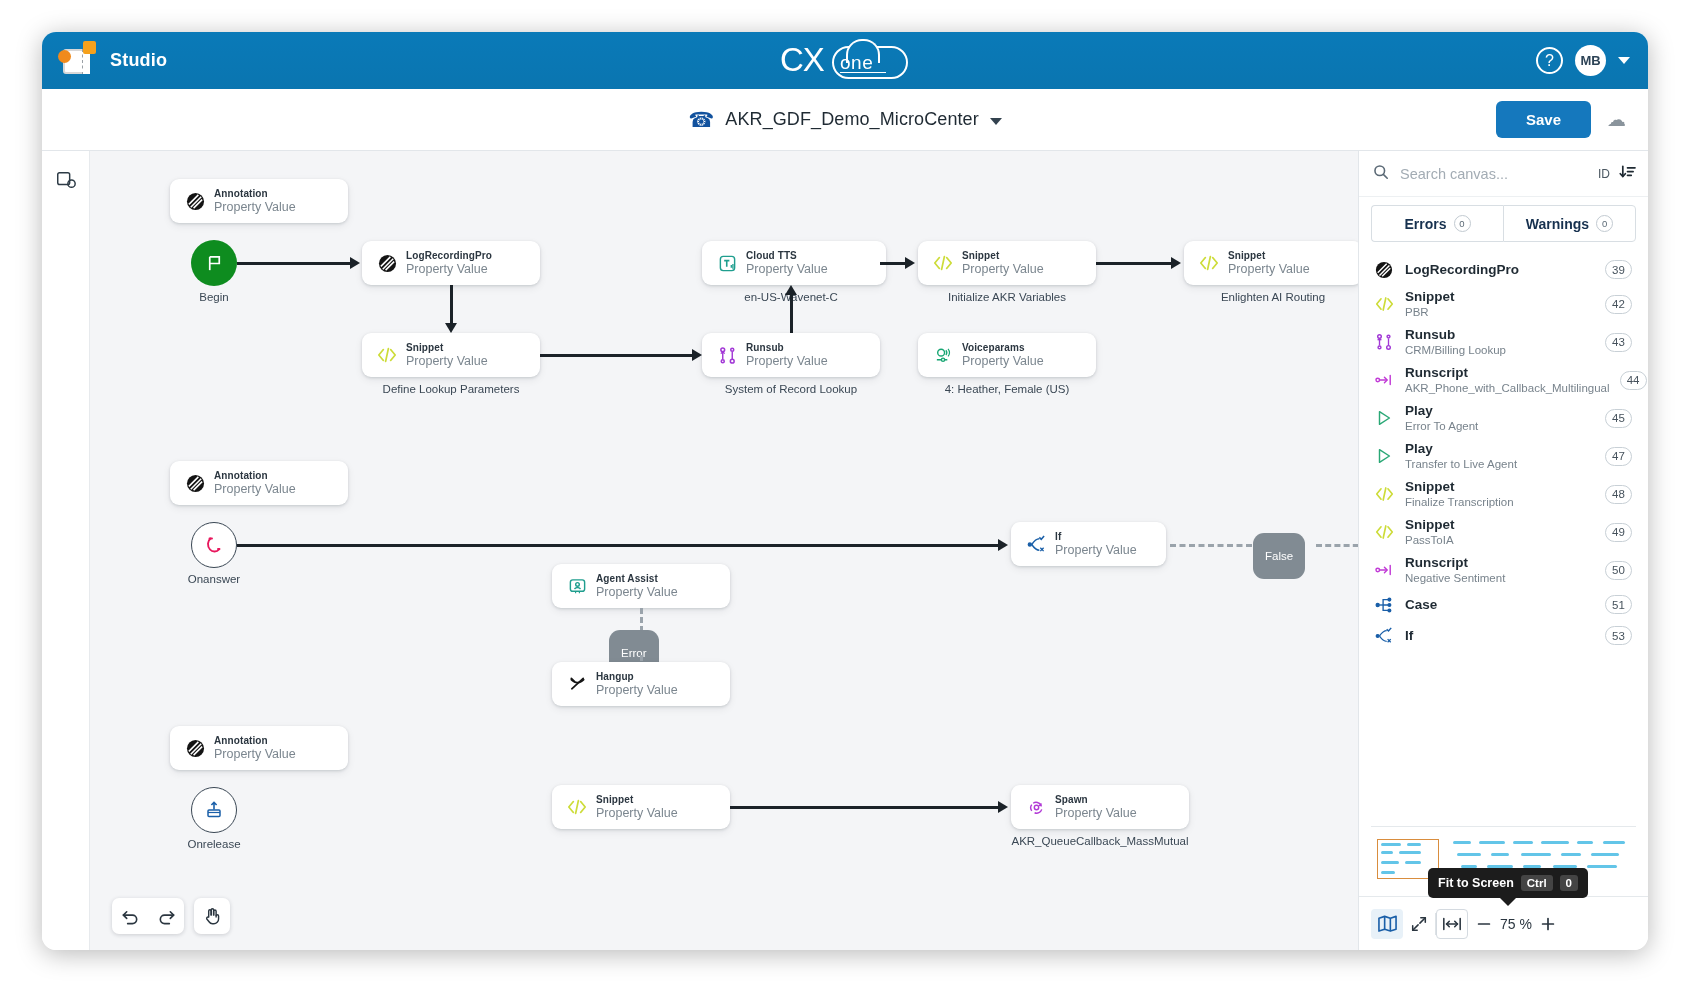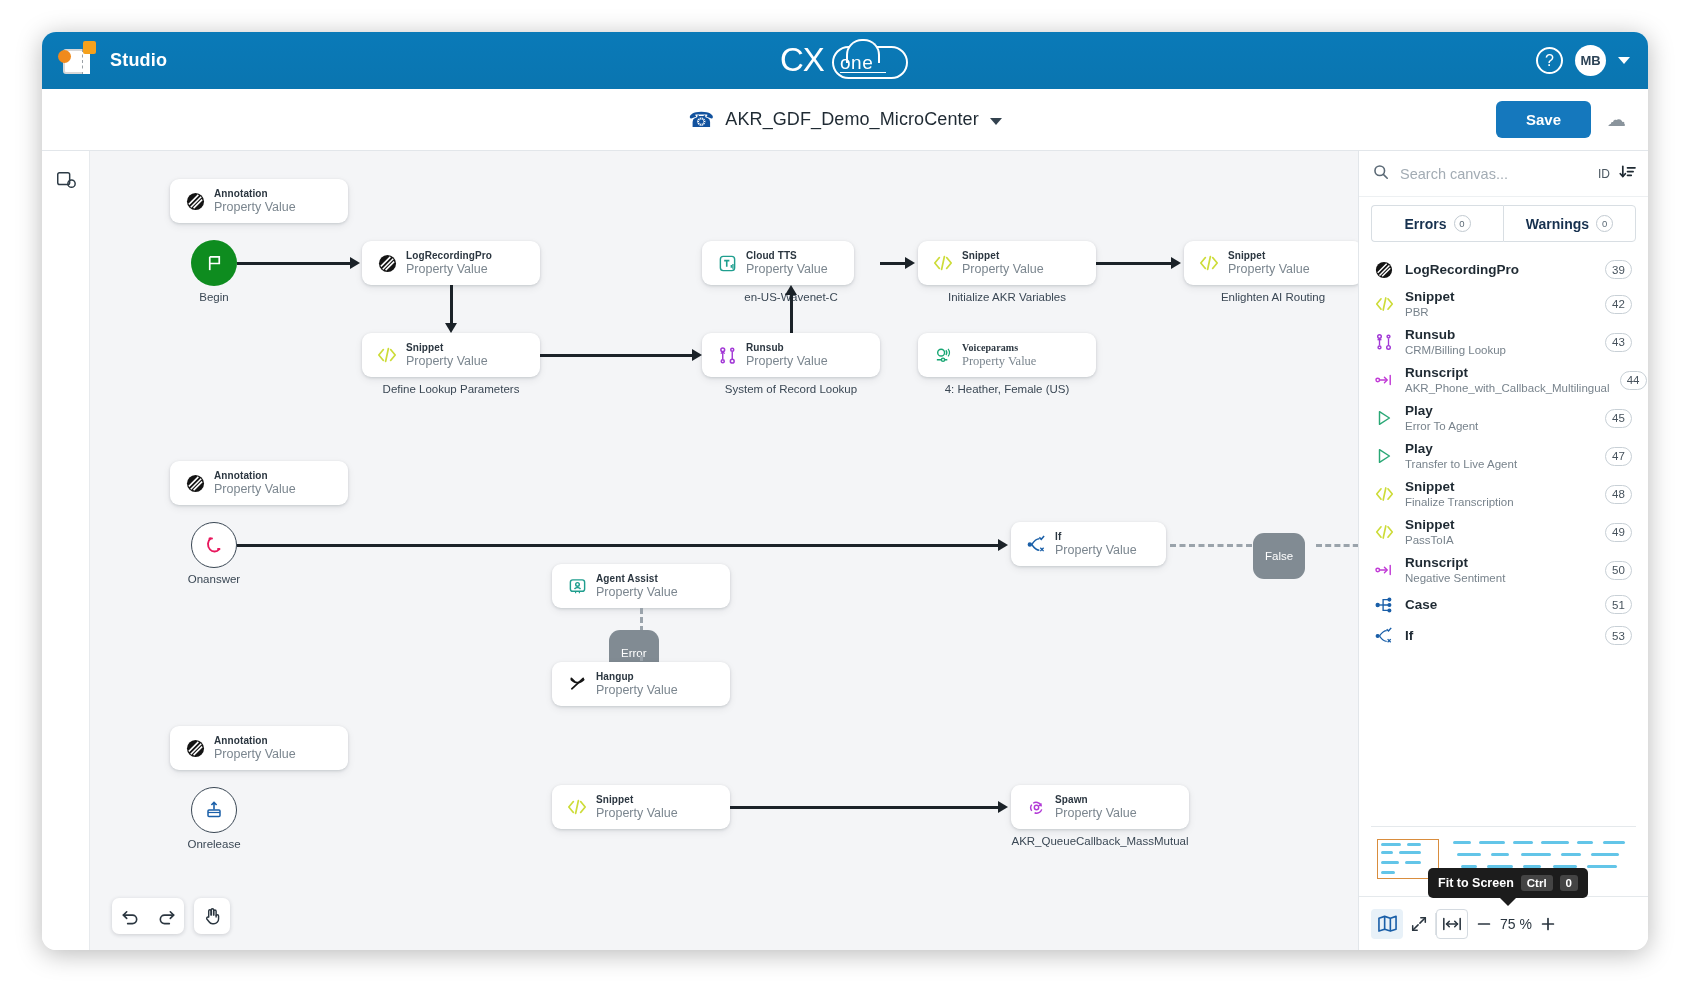--- a/index.html
+++ b/index.html
@@ -475,21 +475,21 @@
         <span class="ntext">
           <span class="ntitle">Snippet</span>
           <span class="nprop">Property Value</span>
         </span>
       </div>
       <div class="node-label" style="left:272px; top:232px; width:178px;">Define Lookup Parameters</div>
 
       <div class="edge edge-h" style="left:450px; top:203px; width:155px;"></div>
       <div class="arrowhead arrow-right" style="left:602px; top:198px;"></div>
 
-      <div class="node" style="left:612px; top:90px; width:152px; height:44px;">
+      <div class="node" style="left:612px; top:90px; width:184px; height:44px;">
         <span class="nicon">
           <svg width="19" height="19" viewBox="0 0 20 20" fill="none" stroke="#1f9e8e" stroke-width="1.5">
             <rect x="2.5" y="2.5" width="15" height="15" rx="3"></rect>
             <path d="M6.5 7 H12 M9.2 7 V13.5" stroke-width="1.7"></path>
             <path d="M14 11.5 v3 M15.7 10.5 v5" stroke-width="1.4"></path>
           </svg>
         </span>
         <span class="ntext">
           <span class="ntitle">Cloud TTS</span>
           <span class="nprop">Property Value</span>
@@ -547,21 +547,21 @@
             <path d="M3 8 l2 -2 l2 2" stroke-width="1.4"></path>
           </svg>
         </span>
         <span class="ntext">
           <span class="ntitle">Runsub</span>
           <span class="nprop">Property Value</span>
         </span>
       </div>
       <div class="node-label" style="left:612px; top:232px; width:178px;">System of Record Lookup</div>
 
-      <div class="node" style="left:828px; top:182px; width:178px; height:44px;font-family:Liberation Serif, serif;">
+      <div class="node" style="left:828px; top:182px; width:178px; height:44px;">
         <span class="nicon">
           <svg width="19" height="19" viewBox="0 0 20 20" fill="none" stroke="#17a673" stroke-width="1.5">
             <circle cx="7.5" cy="7" r="3.6"></circle>
             <path d="M12.5 4.5 q2 2.5 0 5" stroke-width="1.4"></path>
             <path d="M14.8 3 q3 4 0 8" stroke-width="1.2"></path>
             <path d="M3 14.5 h11" stroke-width="1.6"></path>
                 <circle cx="9.5" cy="14.5" r="1.7" fill="#ffffff"></circle>
           </svg>
         </span>
         <span class="ntext">

